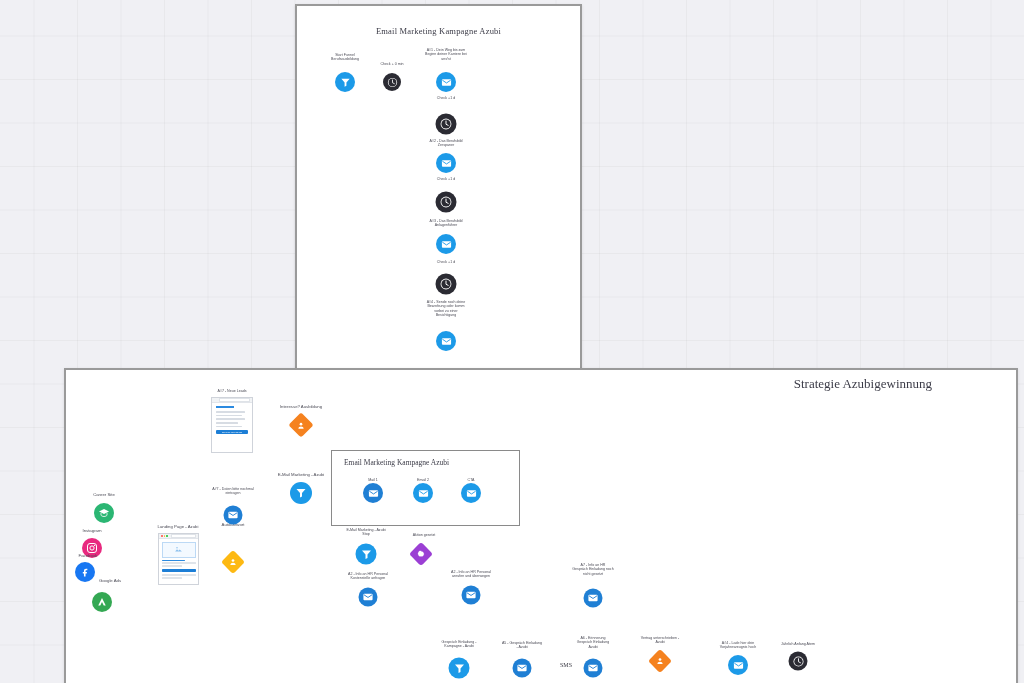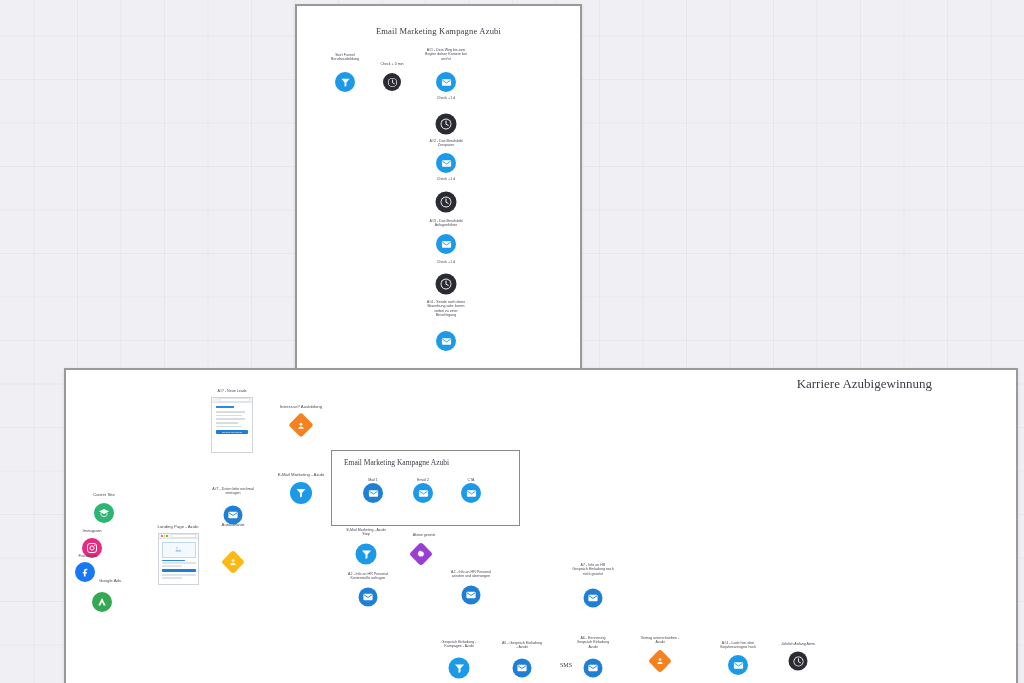--- a/index.html
+++ b/index.html
@@ -250,21 +250,21 @@
   <div class="node" style="left:446px;top:341px;">
     <div class="circ blue" style="width:20px;height:20px;">
       <svg width="11" height="11" viewBox="0 0 24 24">
           <rect x="2" y="5" width="20" height="14" rx="2" fill="#fff"></rect>
           <path d="M3 7l9 6 9-6" stroke="#1c9ae8" stroke-width="2" fill="none"></path>
         </svg>
     </div>
   </div>
 
   <div class="card" id="card-bottom"></div>
-  <div class="card-title" id="bottom-title-pos" style="right:92px;top:376px;font-size:13px;font-family:'Liberation Serif',serif;color:#3c3c48;">Karriere Azubigewinnung</div>
+  <div class="card-title" id="bottom-title-pos" style="right:92px;top:376px;font-size:13px;font-family:'Liberation Serif',serif;color:#3c3c48;">Strategie Azubigewinnung</div>
 
   <div class="lbl t7" style="left:104px;top:492px;width:60px;">Career Site</div>
   <div class="node" style="left:104px;top:513px;">
     <div class="circ green" style="width:20px;height:20px;">
       <svg width="12" height="12" viewBox="0 0 24 24" fill="#fff">
           <path d="M12 4L2 9l10 5 10-5z"></path>
           <path d="M6 12v4c0 1.5 3 3 6 3s6-1.5 6-3v-4" stroke="#fff" stroke-width="1.6" fill="none"></path>
         </svg>
     </div>
   </div>

